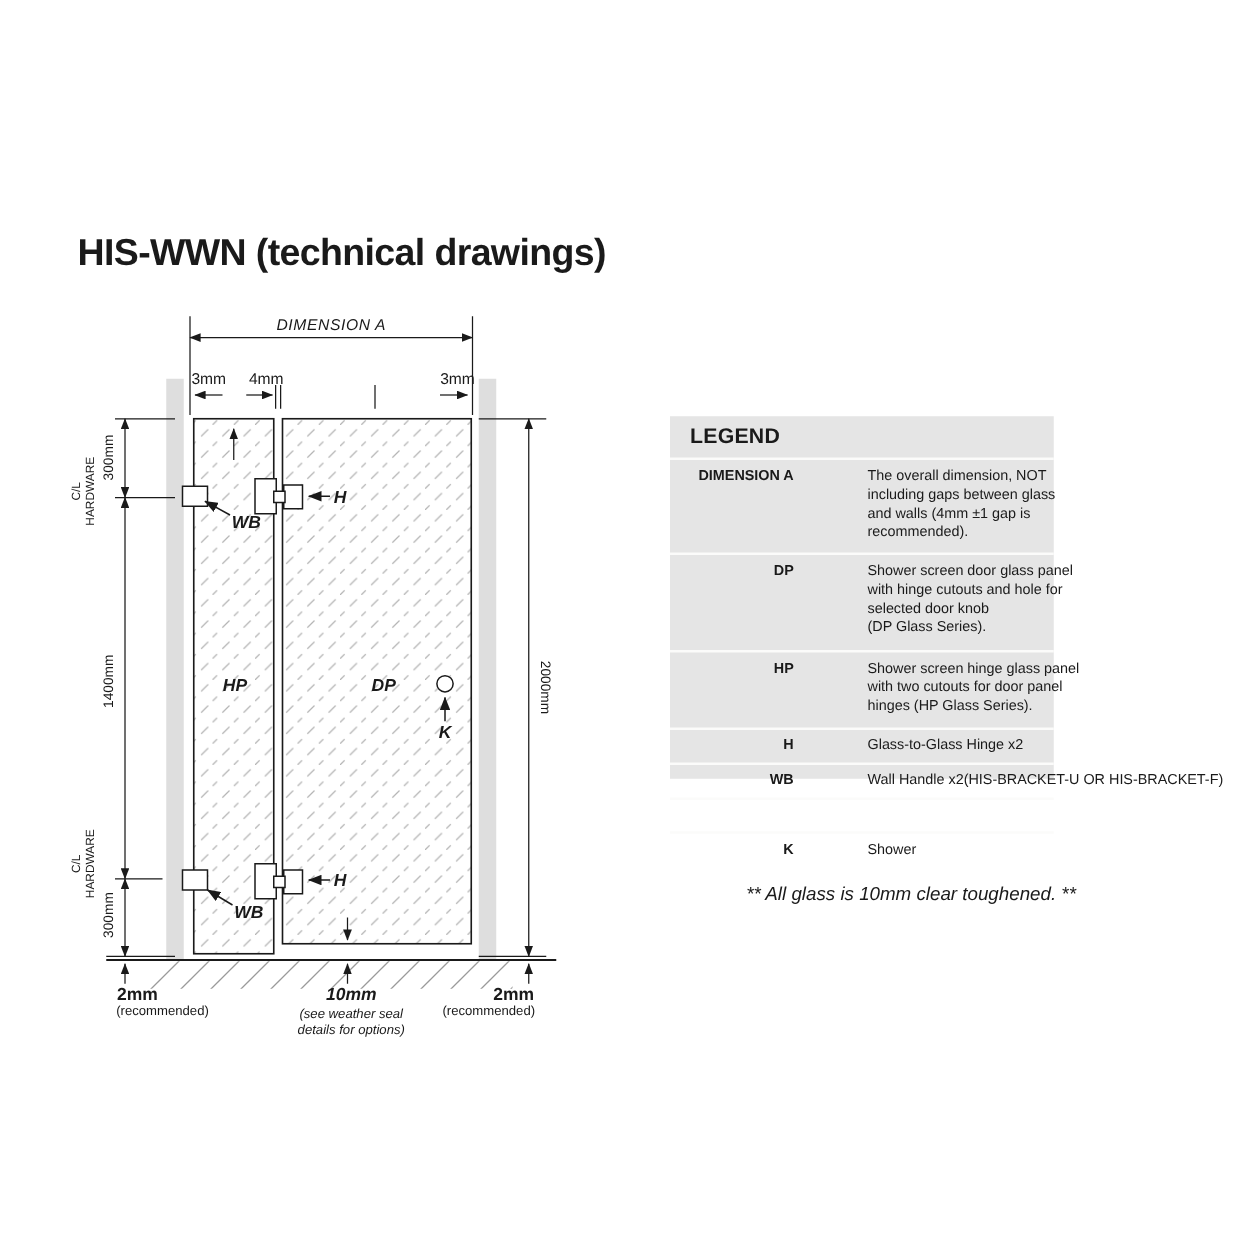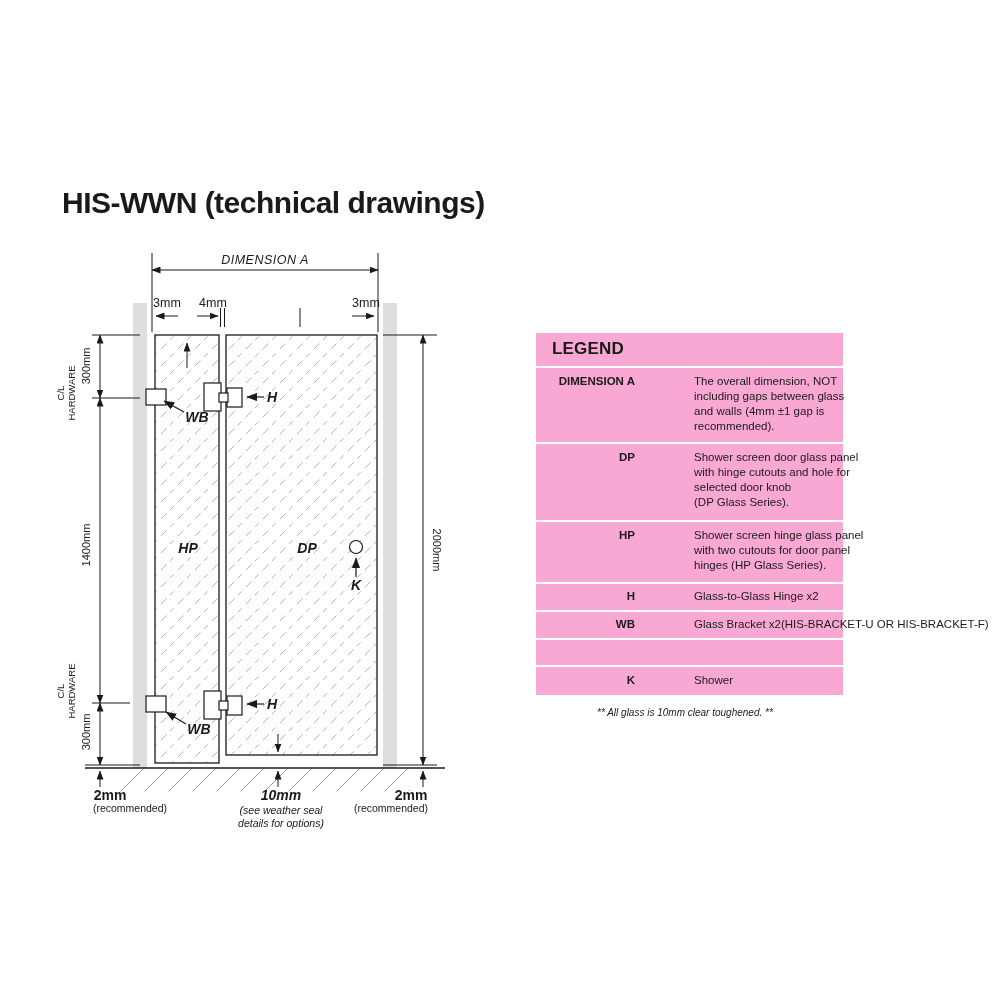--- a/index.html
+++ b/index.html
@@ -12,27 +12,27 @@
   svg text{fill:#1a1a1a;}
   .dimtxt{font-size:12.5px;}
   .rot{font-size:11px;}
   .clh{font-size:9.5px;}
   .ital{font-style:italic;}
   .lbl{font-size:14px;font-weight:bold;font-style:italic;}
   .big{font-size:14px;font-weight:bold;}
   .small{font-size:10.5px;}
   .smitalic{font-size:10.5px;font-style:italic;}
   
-  .legend{position:absolute;left:536px;top:333px;width:307px;height:362px;background:#f9a8d4;}
+  .legend{position:absolute;left:536px;top:333px;width:307px;height:290px;background:#e5e5e5;}
   .legend .ltitle{position:absolute;left:16px;top:6px;font-size:17px;font-weight:bold;letter-spacing:0.2px;}
   .sep{position:absolute;left:0;width:307px;height:2px;background:#fbfbfa;}
   .lrow{position:absolute;left:0;width:307px;font-size:11.5px;line-height:15px;}
   .lrow .term{position:absolute;right:208px;top:0;font-weight:bold;white-space:nowrap;}
   .lrow .desc{position:absolute;left:116px;top:0;white-space:pre;margin-left:42px;}
-  .footnote{position:absolute;left:597px;top:707px;font-size:10px;font-style:italic;white-space:nowrap;}
+  .footnote{position:absolute;left:597px;top:707px;font-size:15px;font-style:italic;white-space:nowrap;}
 </style>
 </head>
 <body>
 
 <div id="canvas">
 
   <div class="title">HIS-WWN (technical drawings)</div>
 
   <svg id="draw" width="500" height="850" viewBox="0 0 500 850">
     <defs>
@@ -175,21 +175,21 @@
       <span class="desc">Shower screen hinge glass panel
 with two cutouts for door panel
 hinges (HP Glass Series).</span>
     </div>
     <div class="lrow" style="top:256px">
       <span class="term">H</span>
       <span class="desc">Glass-to-Glass Hinge x2</span>
     </div>
     <div class="lrow" style="top:284px">
       <span class="term">WB</span>
-      <span class="desc">Glass Bracket x2(HIS-BRACKET-U OR HIS-BRACKET-F)</span>
+      <span class="desc">Wall Handle x2(HIS-BRACKET-U OR HIS-BRACKET-F)</span>
     </div>
     <div class="lrow" style="top:340px">
       <span class="term">K</span>
       <span class="desc">Shower</span>
     </div>
   </div>
 
   <div class="footnote">** All glass is 10mm clear toughened. **</div>
 
 </div>

